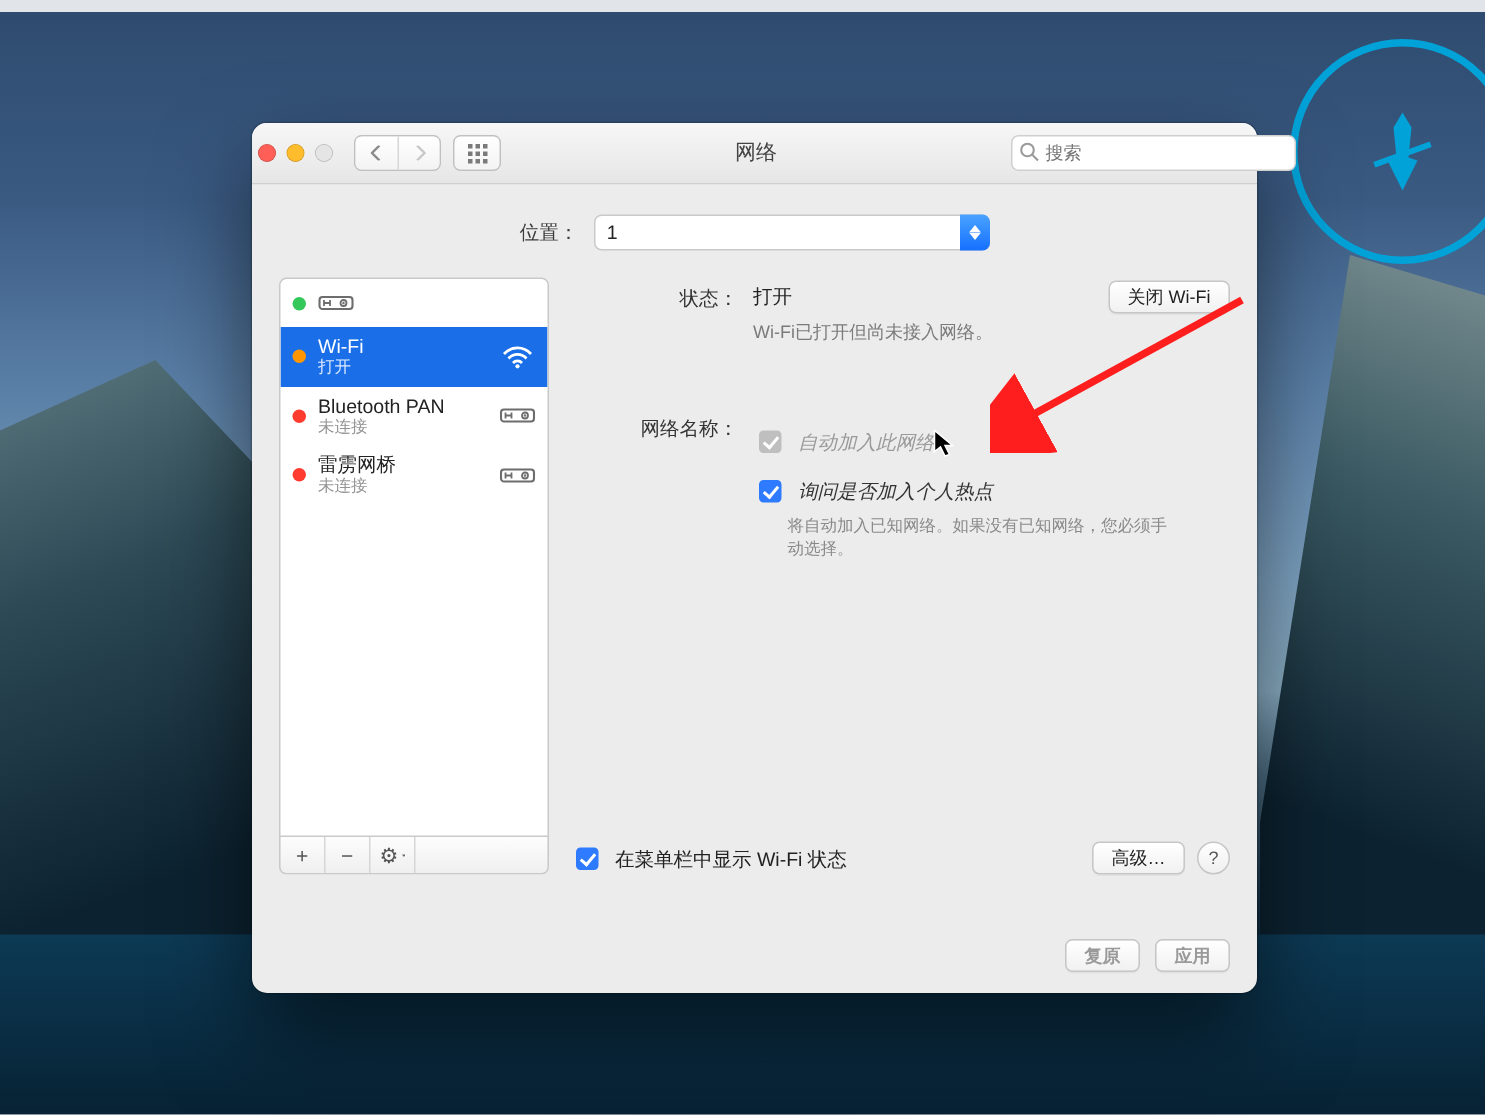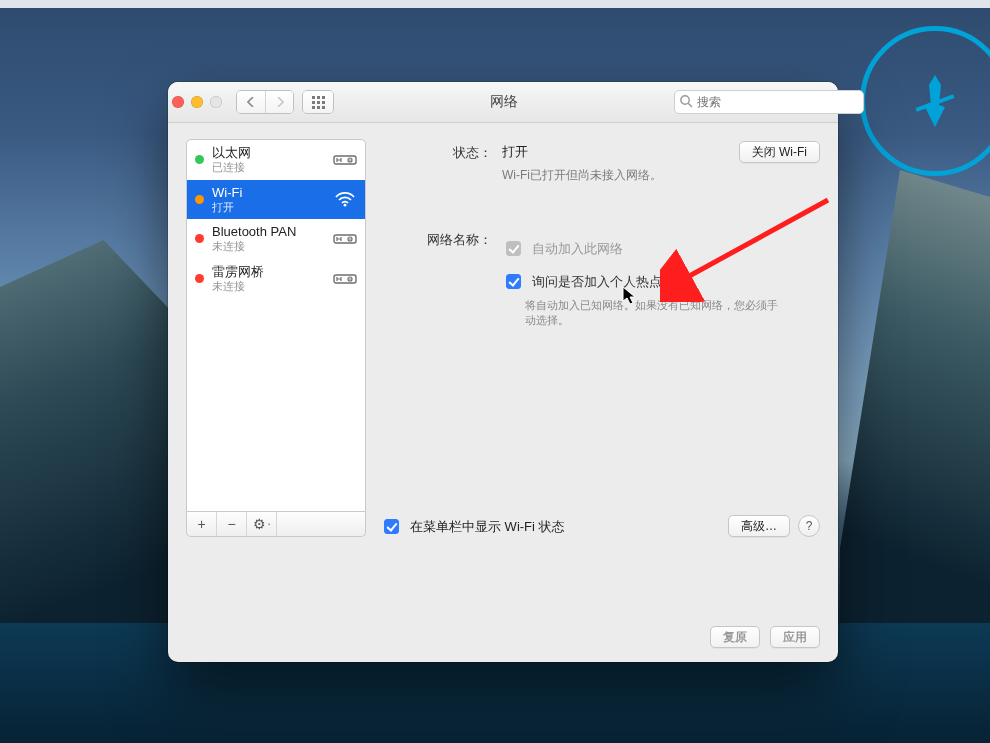--- a/index.html
+++ b/index.html
@@ -100,21 +100,21 @@
   .mac-btn.disabled{color:#9a9a9a;font-weight:bold;}
   .hint{font-size:12px;color:#7b7b7b;margin-top:4px;}
   .check-row{display:flex;align-items:flex-start;gap:8px;margin:6px 0 6px 0;}
   .chk{appearance:none;-webkit-appearance:none;width:15px;height:15px;border:1px solid #b8b8b8;
     border-radius:3px;background:#fff;position:relative;flex:0 0 auto;margin-top:1px;}
   .chk:checked{background:#2f7bff;border-color:#2f7bff;}
   .chk:checked::after{content:"";position:absolute;left:4px;top:1px;width:4px;height:8px;
     border:solid #fff;border-width:0 2px 2px 0;transform:rotate(40deg);}
   .chk:disabled{background:#f3f3f3;border-color:#d2d2d2;}
   .chk:disabled:checked{background:#bfbfbf;border-color:#bfbfbf;}
-  .check-row label{color:#333;}
+  .check-row label{color:#333;font-style:italic;}
   .check-row.disabled label{color:#9a9a9a;}
   .subnote{font-size:11px;color:#8a8a8a;margin:2px 0 0 23px;max-width:260px;line-height:1.4;}
 
   .bottom-left{position:absolute;left:0;bottom:0;display:flex;gap:8px;}
   .bottom-right{position:absolute;right:0;bottom:0;display:flex;align-items:center;gap:8px;}
   .help{width:20px;height:20px;border-radius:50%;border:1px solid #c6c6c6;
     background:linear-gradient(#fff,#efefef);font-size:12px;color:#555;
     display:inline-flex;align-items:center;justify-content:center;}
 
   .footer{position:absolute;right:18px;bottom:14px;display:flex;gap:10px;}
@@ -185,31 +185,41 @@
         <svg width="14" height="14" viewBox="0 0 14 14">
           <circle cx="6" cy="6" r="4.2" fill="none" stroke="#9a9a9a" stroke-width="1.4"></circle>
           <line x1="9.2" y1="9.2" x2="13" y2="13" stroke="#9a9a9a" stroke-width="1.4"></line>
         </svg>
         <input type="text" placeholder="搜索" style="">
       </div>
     </div>
 
     <div class="body">
 
+      <div class="location-row">
+        <label>位置：</label>
+        <div class="select">
+          <div class="field" style="min-width:230px">1</div>
+          <div class="arrows">
+            <svg width="8" height="5" viewBox="0 0 8 5">
+                <path d="M0 5 L4 0 L8 5 Z" fill="#fff"></path>
+              </svg>
+            <svg width="8" height="5" viewBox="0 0 8 5">
+                <path d="M0 0 L4 5 L8 0 Z" fill="#fff"></path>
+              </svg>
+          </div>
+        </div>
+      </div>
 
       <div class="columns">
 
         <div class="sidebar">
           <div class="svc-list" id="svc-list" style="height:370px">
               <div class="svc">
                 <span class="dot green"></span>
-                <div class="txt">
-                  <div class="name">以太网</div>
-                  <div class="sub">已连接</div>
-                </div>
                 <div class="glyph" style="color: rgb(109, 109, 109);">
   <svg class="conn-icon" viewBox="0 0 24 16">
     <rect x="1" y="4" width="22" height="8" rx="2" fill="none" stroke="currentColor" stroke-width="1.4"></rect>
     <path d="M4 8 H8 M4 6 V10 M8 6 V10" stroke="currentColor" stroke-width="1.2"></path>
     <circle cx="17" cy="8" r="2" fill="none" stroke="currentColor" stroke-width="1.2"></circle>
     <circle cx="17" cy="8" r="0.8" fill="currentColor"></circle>
   </svg>
 </div>
               </div>
               <div class="svc sel">

